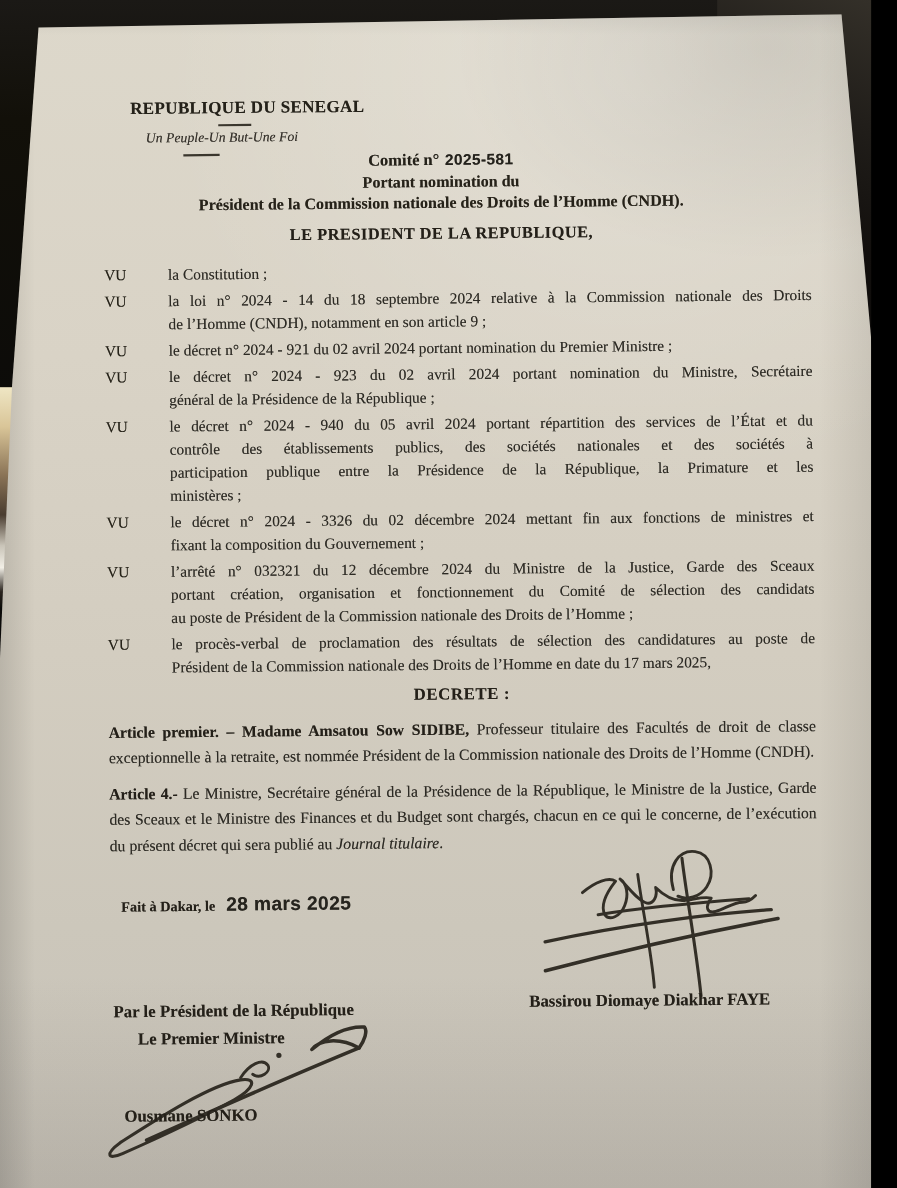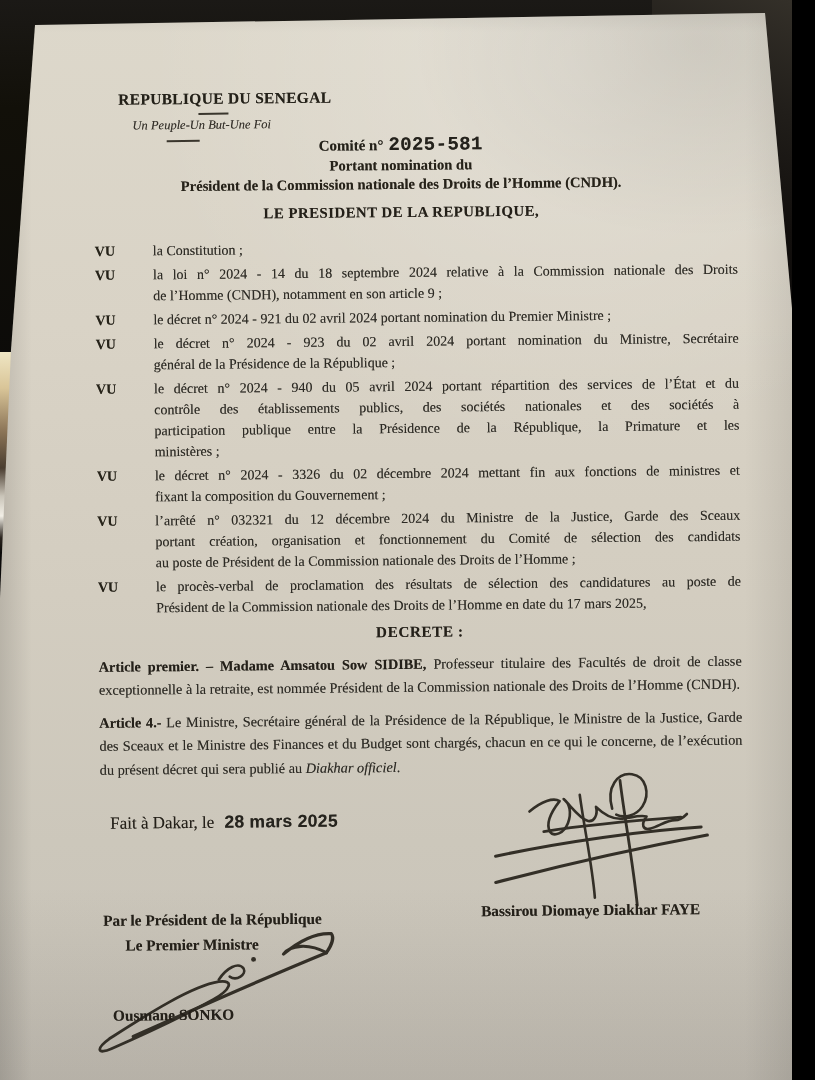--- a/index.html
+++ b/index.html
@@ -38,38 +38,38 @@
   }
   
   .masthead{position:absolute;left:122px;top:88px;}
   .republic{font-weight:bold;font-size:15.5px;letter-spacing:0.3px;color:#242119;}
   .dash1{width:30px;border-top:2.2px solid #3a362d;margin:5px 0 3px 80px;}
   .motto{font-style:italic;font-size:12.5px;margin-left:14px;color:#34302a;}
   .dash2{width:33px;border-top:2.2px solid #3a362d;margin:7px 0 0 48px;}
   
   .title-block{position:absolute;left:0;right:0;top:136px;text-align:center;padding-left:16px;line-height:19.5px;}
   .decree-line{font-weight:bold;font-size:15px;color:#242119;}
-  .decree-number{font-family:Liberation Mono, monospace;font-weight:bold;font-size:19px;letter-spacing:0.4px;margin-left:5px;color:#24221c;}
+  .decree-number{font-family:Liberation Sans, sans-serif;font-weight:bold;font-size:14px;letter-spacing:0.4px;margin-left:5px;color:#24221c;}
   .subtitle{font-weight:bold;font-size:14.6px;color:#262219;}
   .president-heading{font-weight:bold;font-size:14.8px;letter-spacing:0.5px;margin-top:8px;color:#242019;}
   
   .flow{position:absolute;left:97px;top:238px;width:643px;}
   .visa-row{display:flex;margin-bottom:3px;font-size:14px;line-height:21px;}
-  .visa-label{font-weight:bold;width:58px;flex:0 0 58px;color:#262319;}
+  .visa-label{font-weight:normal;width:58px;flex:0 0 58px;color:#262319;}
   .visa-lines{flex:1;}
   .jline{text-align:justify;text-align-last:justify;}
   .lline{text-align:left;}
   .decrete-heading{text-align:center;font-weight:bold;font-size:15.2px;letter-spacing:0.6px;margin:7px 0 12px 0;color:#242019;}
   .article{font-size:14.3px;line-height:23.4px;margin:0;}
   .article + .article{margin-top:9px;}
   .article .lead{font-weight:bold;color:#242019;}
   .article .ital{font-style:italic;}
   
   .closing-date{position:absolute;left:107px;top:810px;}
-  .fait-label{font-weight:normal;font-size:17px;color:#242019;text-align:right;}
+  .fait-label{font-weight:bold;font-size:13px;color:#242019;text-align:right;}
   .fait-date{font-family:"Liberation Sans","DejaVu Sans",sans-serif;font-weight:bold;font-size:17.5px;letter-spacing:0.3px;margin-left:10px;color:#26241e;}
   .left-closing{position:absolute;left:99px;top:905px;font-weight:bold;font-size:15.3px;line-height:25px;color:#242019;}
   .left-closing .pm{margin-left:22px;}
   .name-faye{position:absolute;left:477px;top:903px;font-weight:bold;font-size:15.3px;color:#242019;}
   .name-sonko{position:absolute;left:108px;top:1004px;font-weight:bold;font-size:15.3px;color:#242019;}
   .sig{position:absolute;}
   .sig path{fill:none;stroke:#332f27;stroke-linecap:round;stroke-linejoin:round;}
   .sig-faye{left:490px;top:768px;width:224px;height:144px;}
   .sig-sonko{left:82px;top:924px;width:275px;height:135px;}
 </style>
@@ -167,21 +167,21 @@
         </div>
       </div>
 
       <div class="decrete-heading">DECRETE :</div>
 
       <p class="article" style="text-align:justify;">
         <span class="lead">Article premier. – Madame Amsatou Sow SIDIBE,</span><span> Professeur titulaire des Facultés de droit de classe exceptionnelle à la retraite, est nommée Président de la Commission nationale des Droits de l’Homme (CNDH).</span>
       </p>
 
       <p class="article" style="text-align:justify;">
-        <span class="lead">Article 4.-</span><span> Le Ministre, Secrétaire général de la Présidence de la République, le Ministre de la Justice, Garde des Sceaux et le Ministre des Finances et du Budget sont chargés, chacun en ce qui le concerne, de l’exécution du présent décret qui sera publié au </span><span class="ital">Diakhar officiel</span><span>.</span>
+        <span class="lead">Article 4.-</span><span> Le Ministre, Secrétaire général de la Présidence de la République, le Ministre de la Justice, Garde des Sceaux et le Ministre des Finances et du Budget sont chargés, chacun en ce qui le concerne, de l’exécution du présent décret qui sera publié au </span><span class="ital">Journal titulaire</span><span>.</span>
       </p>
     </div>
 
     <div class="closing-date">
       <span class="fait-label">Fait à Dakar, le</span><span class="fait-date">28 mars 2025</span>
     </div>
 
     <svg class="sig sig-faye" viewBox="0 0 222 142">
       <path d="M118,42 C112,20 124,6 138,8 C152,10 156,28 148,40 C142,49 130,52 122,48" stroke-width="2.6"></path>
       <path d="M36,44 C48,34 60,30 66,34 C58,44 52,56 56,64 C60,70 70,66 74,56 C78,46 76,36 70,32 C78,40 86,52 94,54 C100,55 104,48 102,40 C110,48 118,52 126,52 C134,52 144,48 152,50 C146,58 148,64 156,62 C164,60 172,54 180,54 C186,54 190,50 192,48" stroke-width="2.6"></path>

